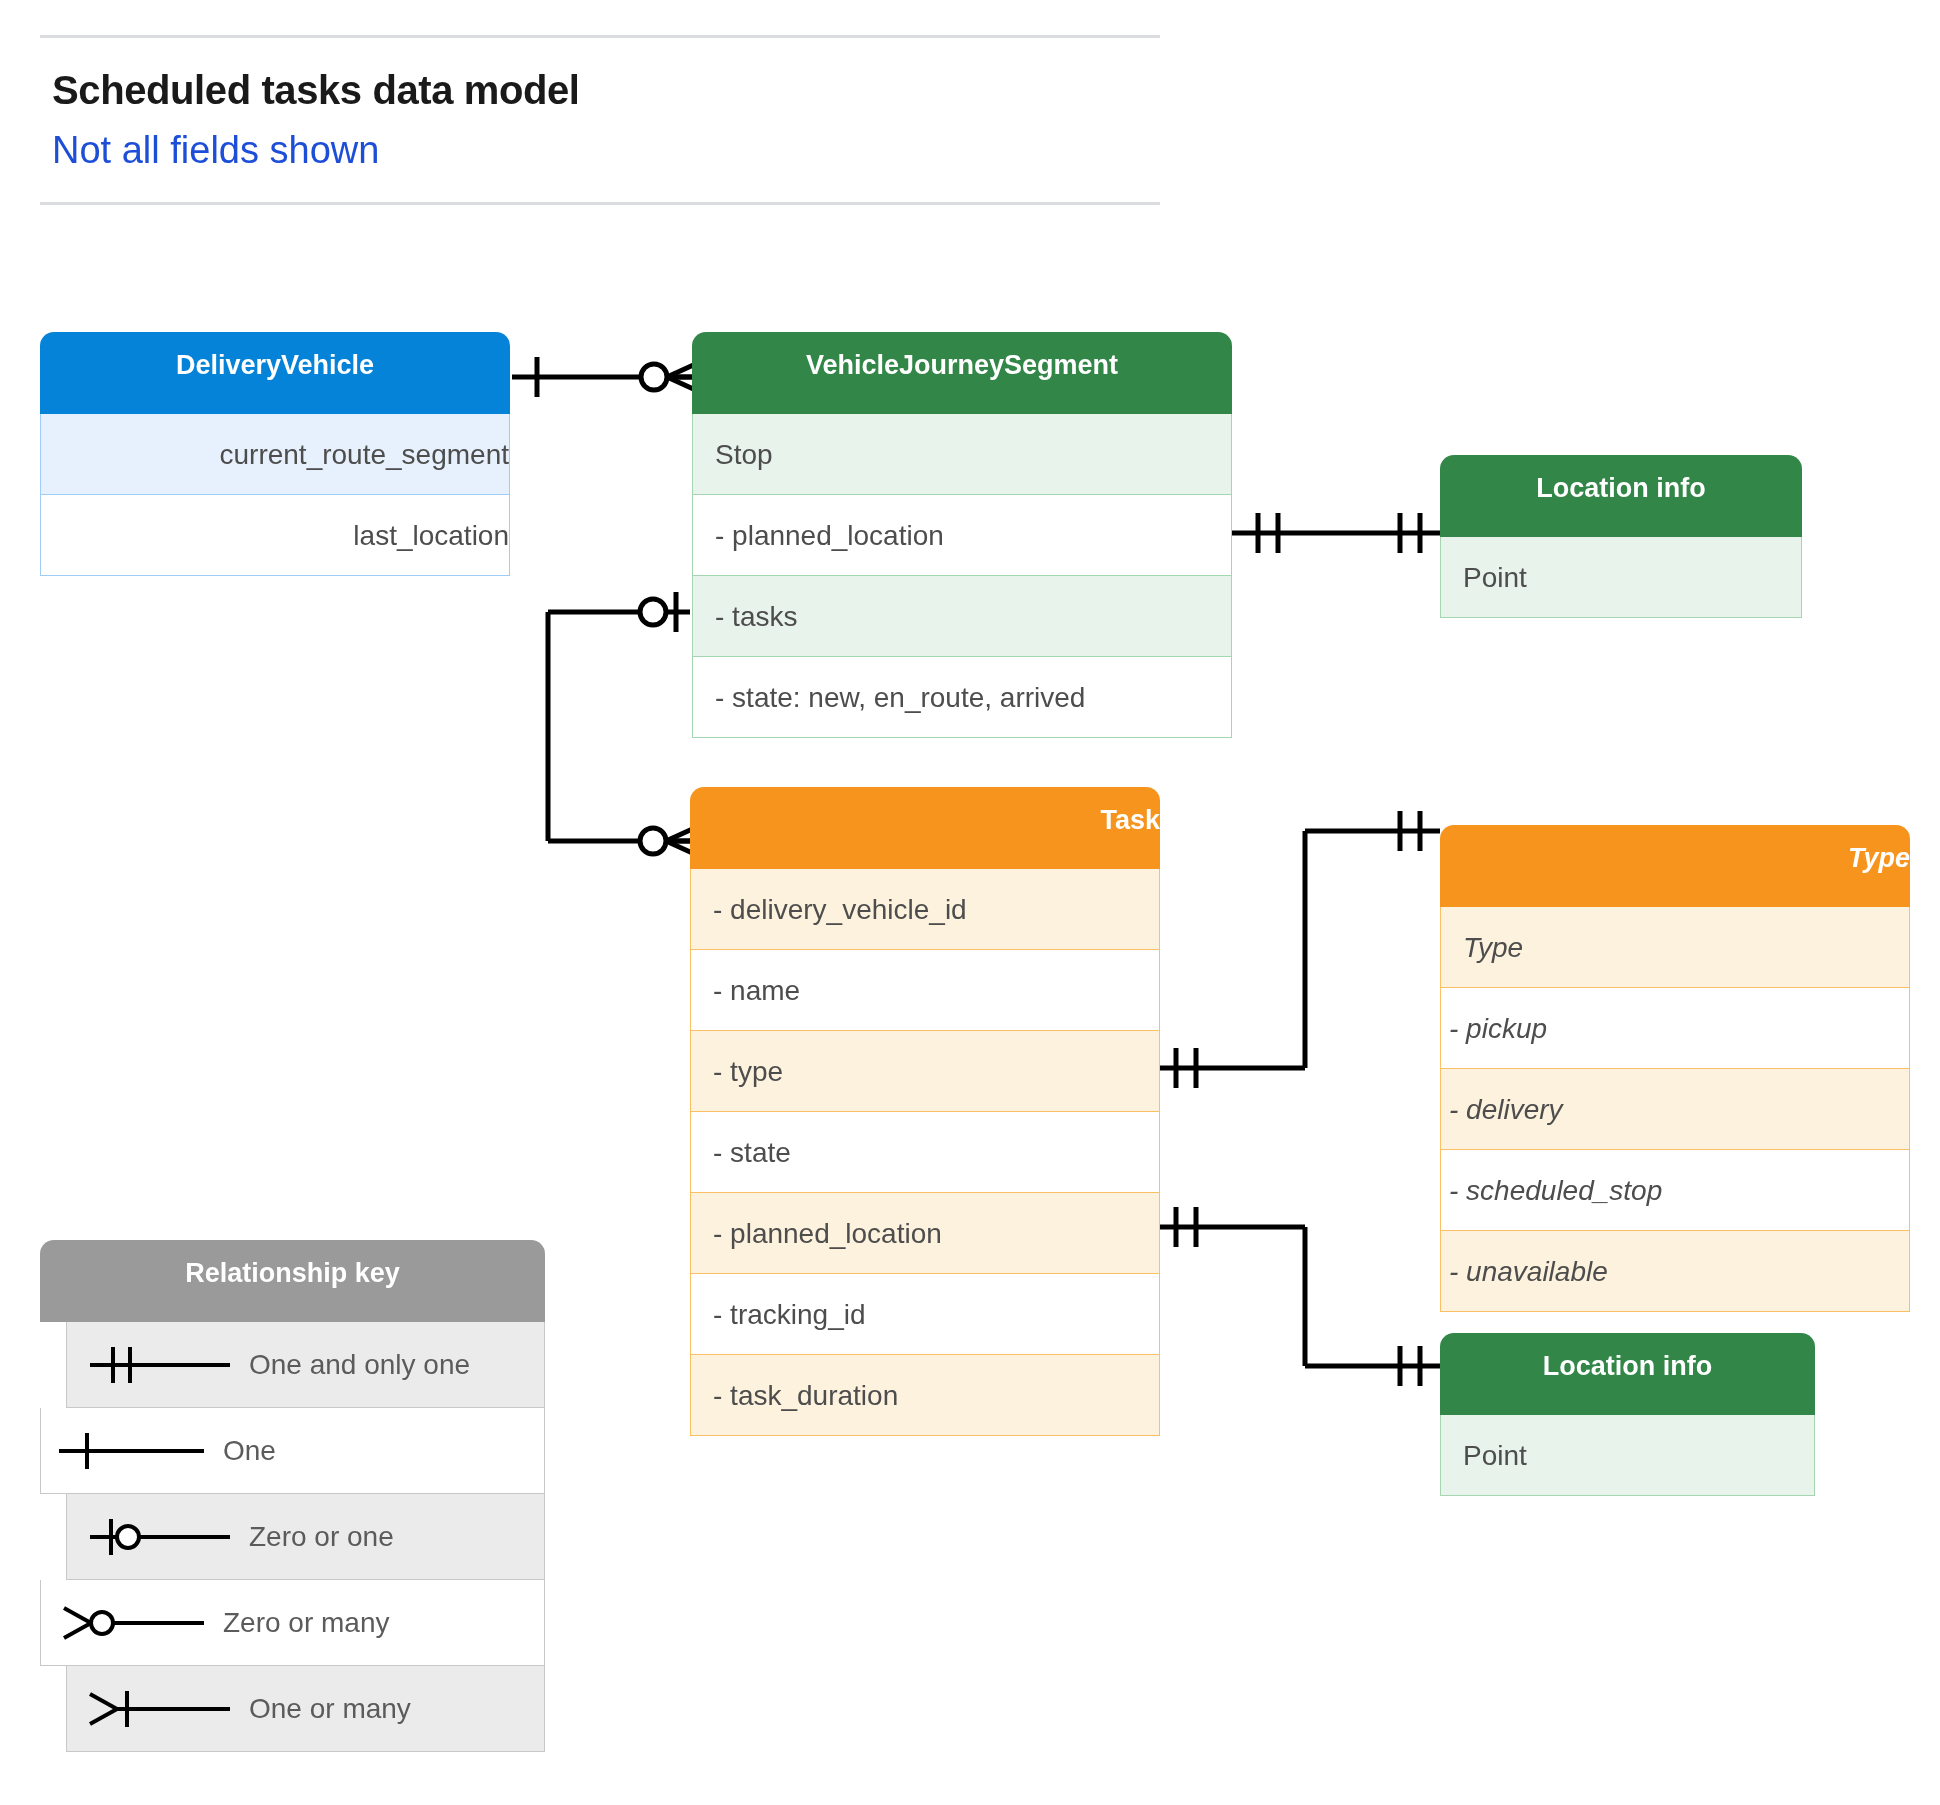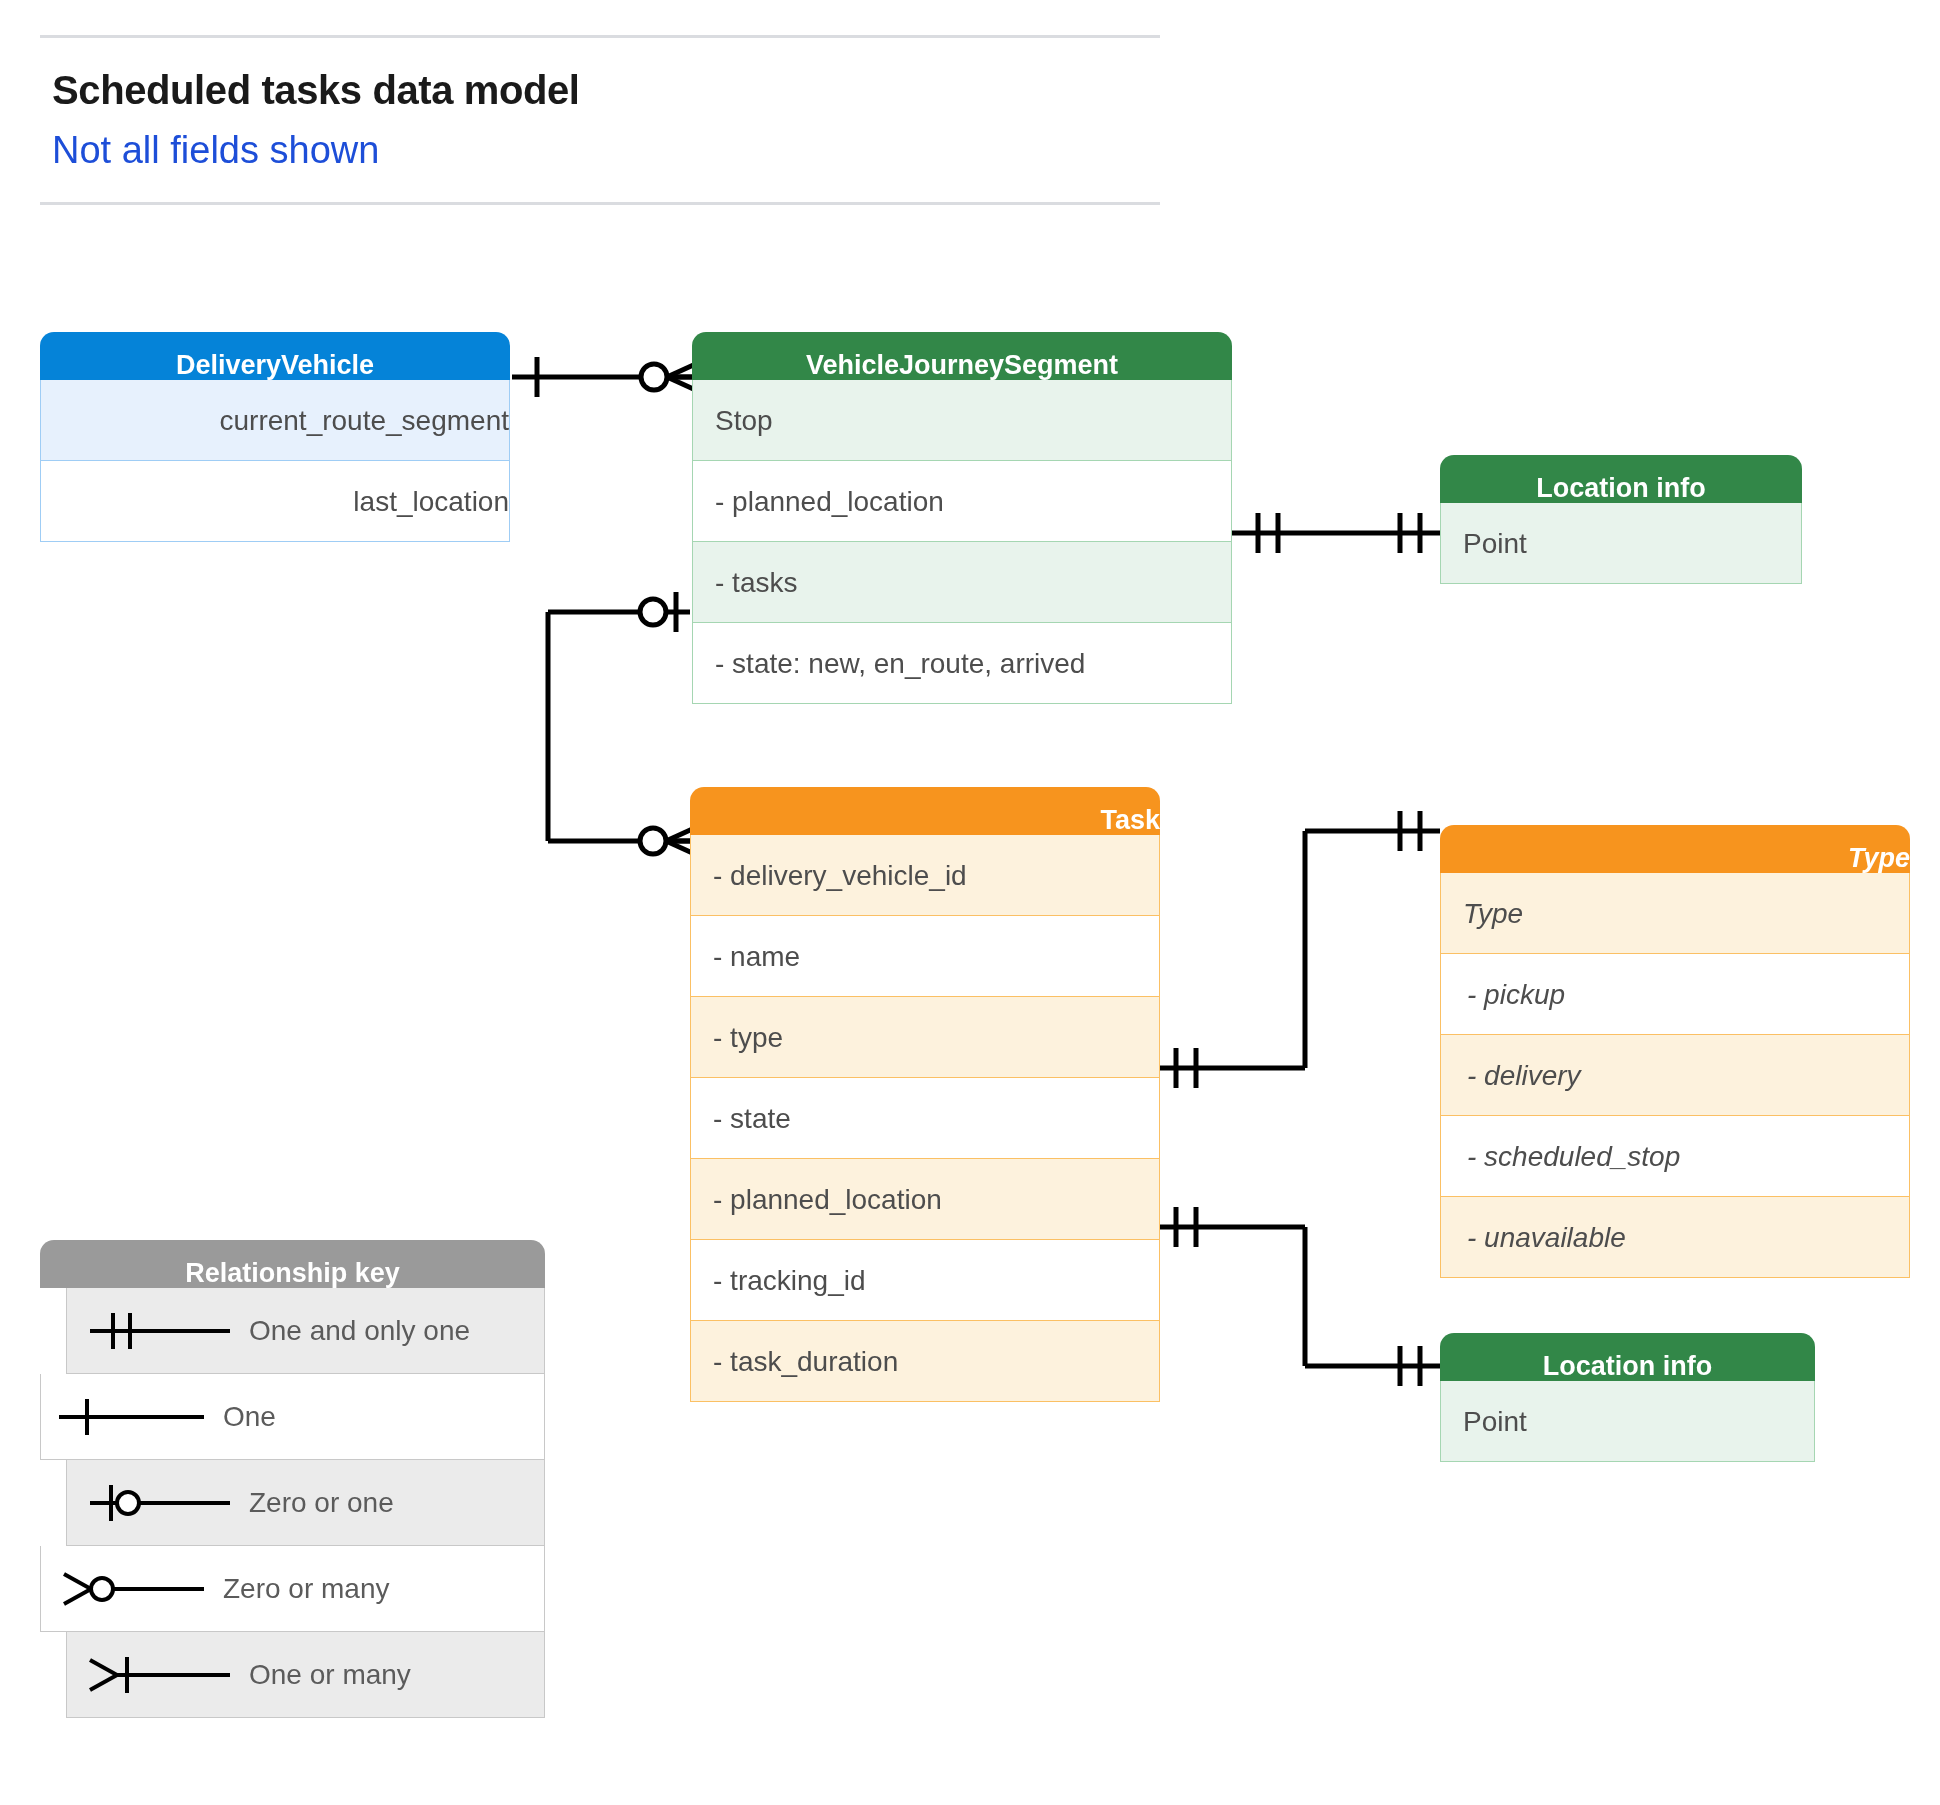--- a/index.html
+++ b/index.html
@@ -51,41 +51,41 @@
     white-space: nowrap;
   }
 
   
   .entity {
     position: absolute;
     box-sizing: border-box;
   }
   .entity .hdr {
     box-sizing: border-box;
-    height: 48px;
+    height: 82px;
     line-height: 66px;
     text-align: center;
     color: #ffffff;
     font-size: 27px;
     font-weight: 700;
     border-radius: 14px 14px 0 0;
     overflow: hidden;
     white-space: nowrap;
   }
   .entity .row {
     box-sizing: border-box;
     height: 81px;
     line-height: 81px;
     padding-left: 22px;
     font-size: 28px;
     color: #4d4d4d;
     white-space: nowrap;
     overflow: hidden;
   }
-  .entity .row.indent { padding-left: 26px; }
+  .entity .row.indent { padding-left: 8px; }
 
   
   .t-blue .hdr { background: #0583d8; }
   .t-blue .row { border: 1px solid #9fcdf5; border-top: none; background: #ffffff; text-align: right; }
   .t-blue .row.alt { background: #e7f1fd; }
 
   
   .t-green .hdr { background: #328748; text-align: center; }
   .t-green .row { border: 1px solid #a5d6b2; border-top: none; background: #ffffff; }
   .t-green .row.alt { background: #e8f3ec; }

